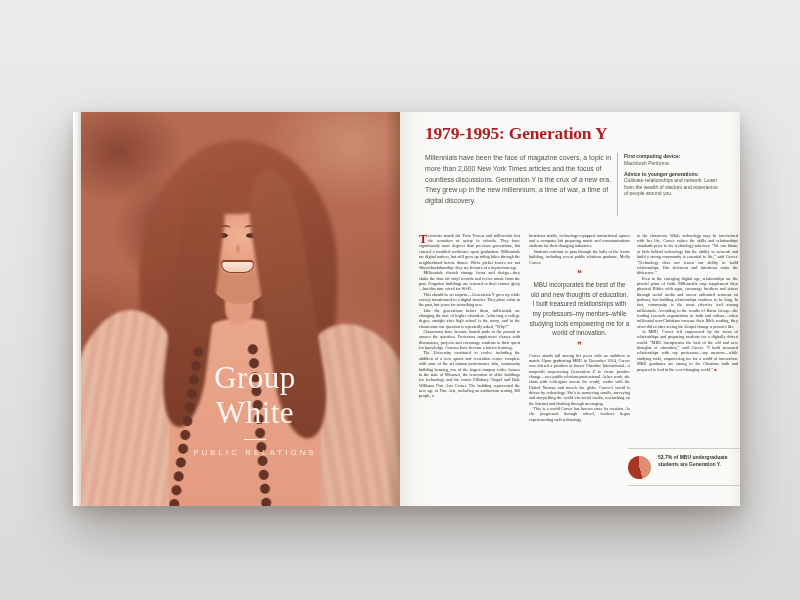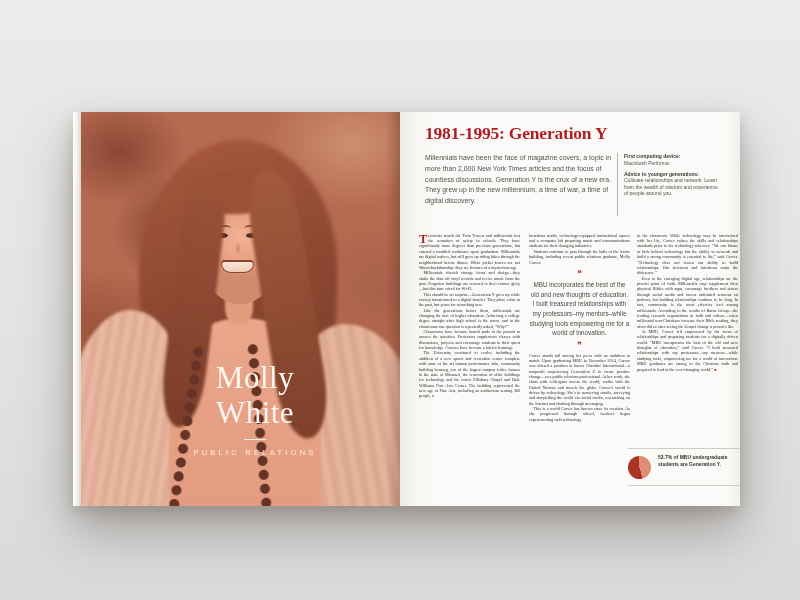--- a/index.html
+++ b/index.html
@@ -118,33 +118,33 @@
         <div class="ph eye eye-right"></div>
         <div class="ph nose"></div>
         <div class="ph smile"></div>
         <div class="ph hair-top"></div>
         <div class="ph hair-front-left"></div>
         <div class="ph hair-front-right"></div>
         <div class="ph bead-strand strand-left"></div>
         <div class="ph bead-strand strand-right"></div>
 
         <div class="name-block">
-          <div class="name-line">Molly</div>
+          <div class="name-line">Group</div>
           <div class="name-line">White</div>
           <div class="name-divider"></div>
           <div class="role-wrap">
               <div class="role">PUBLIC RELATIONS</div>
             </div>
         </div>
       </div>
       <div class="spine-left"></div>
     </div>
 
     <div class="page-right">
-      <h1 class="headline">1981-1995: Generation Y</h1>
+      <h1 class="headline">1979-1995: Generation Y</h1>
 
       <div class="intro-wrap">
         <div class="s50">
             <p class="intro">Millennials have been the face of magazine covers, a topic in more than 2,000 New York Times articles and the focus of countless discussions. Generation Y is the crux of a new era. They grew up in the new millennium, a time of war, a time of digital discovery.</p>
           </div>
       </div>
 
       <div class="sidebar-rule"></div>
       <div class="sidebar-wrap">
         <div class="s50">

